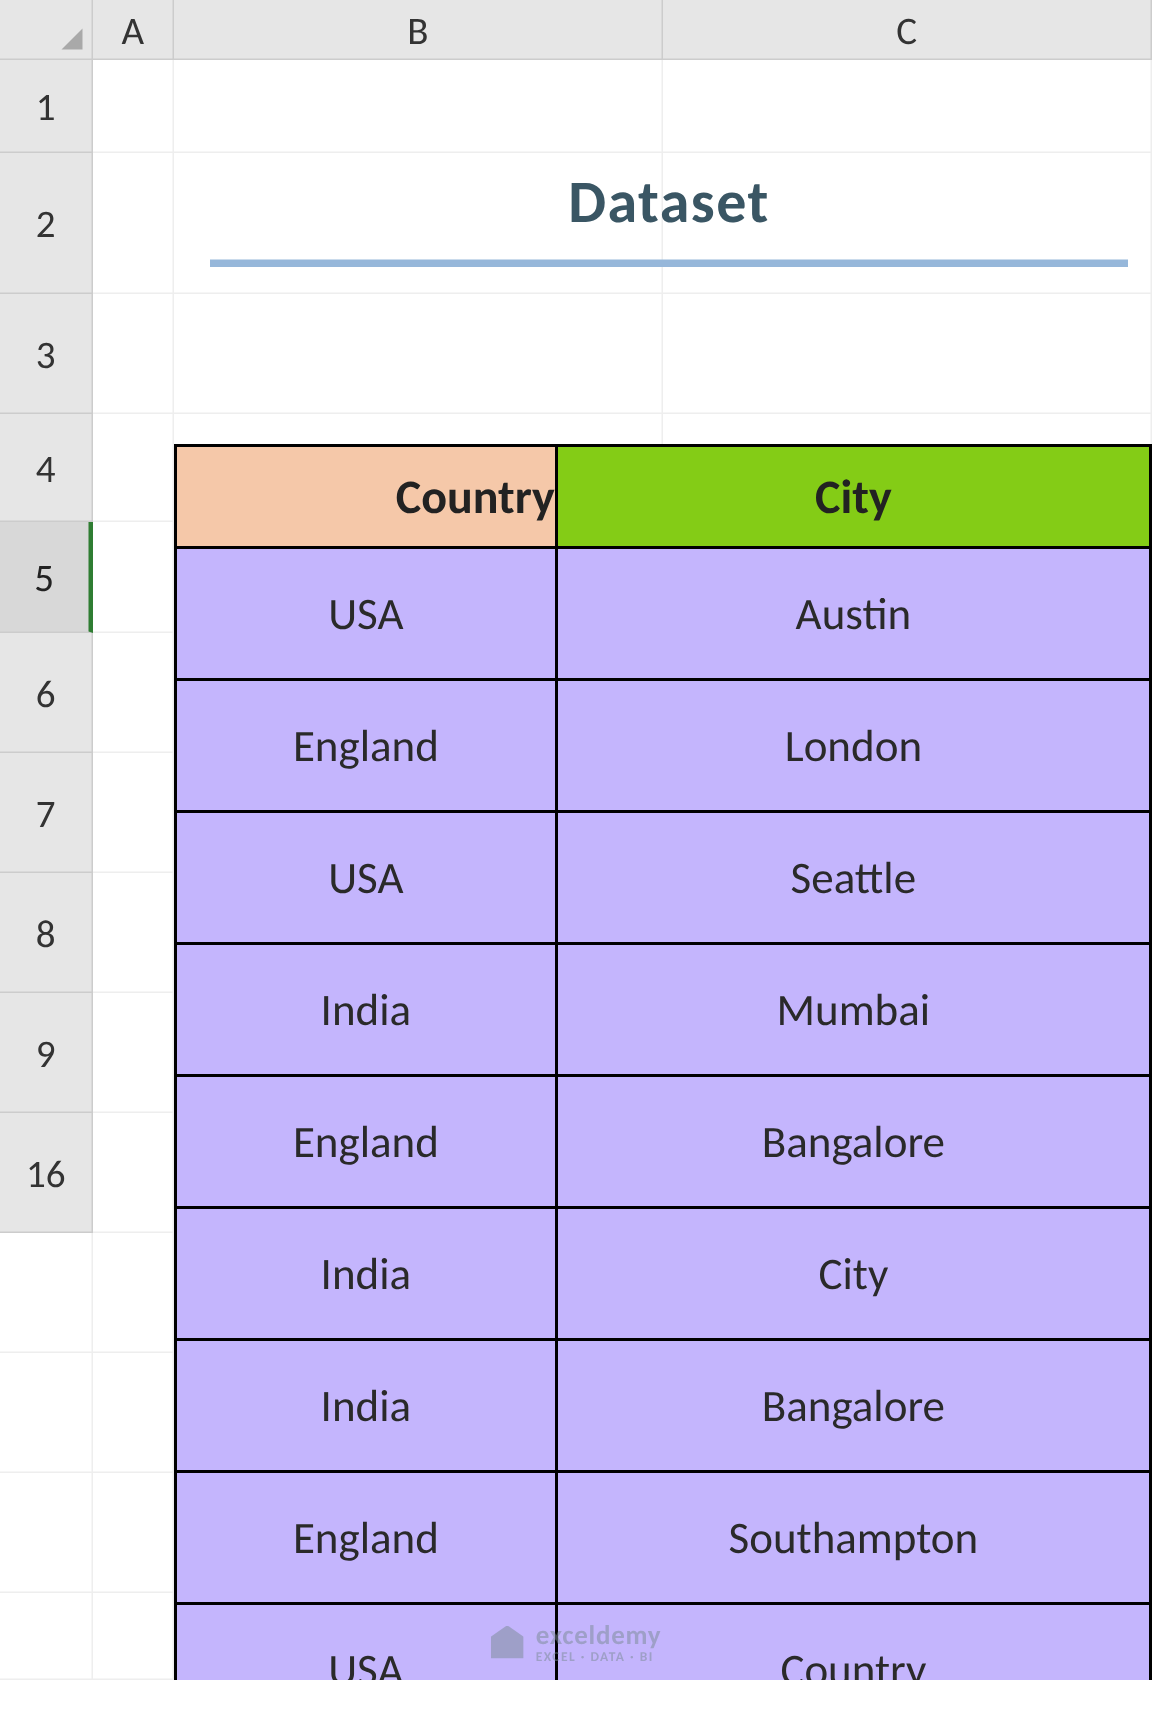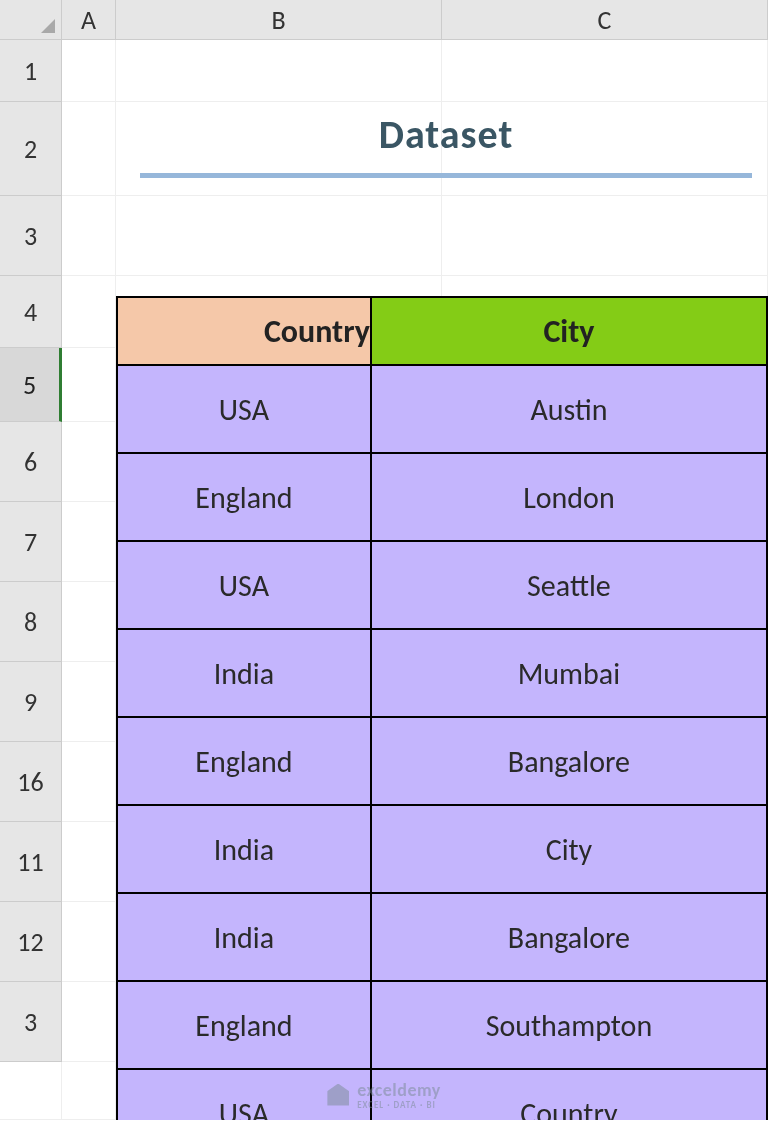--- a/index.html
+++ b/index.html
@@ -202,21 +202,20 @@
   <div class="rowhead r9">9</div>
   <div class="cell r9"></div>
   <div class="cell r9"></div>
   <div class="cell r9"></div>
 
   <div class="rowhead r10">16</div>
   <div class="cell r10"></div>
   <div class="cell r10"></div>
   <div class="cell r10"></div>
 
-  <div class="rowhead r11">11</div>
   <div class="cell r11"></div>
   <div class="cell r11"></div>
   <div class="cell r11"></div>
 
   <div class="rowhead r12">12</div>
   <div class="cell r12"></div>
   <div class="cell r12"></div>
   <div class="cell r12"></div>
 
   <div class="rowhead r13">3</div>

